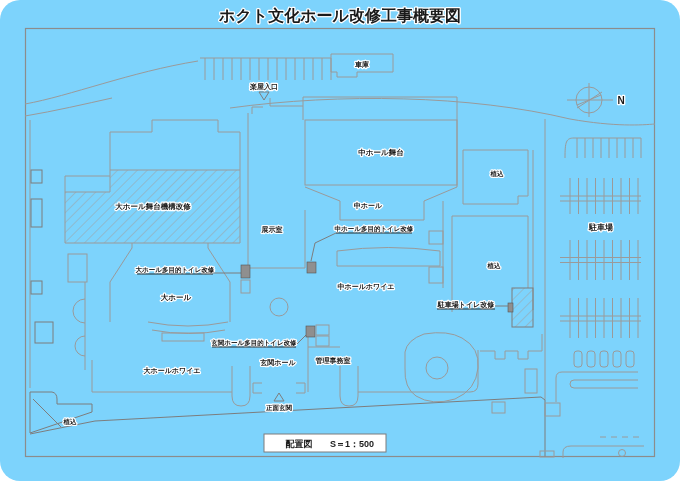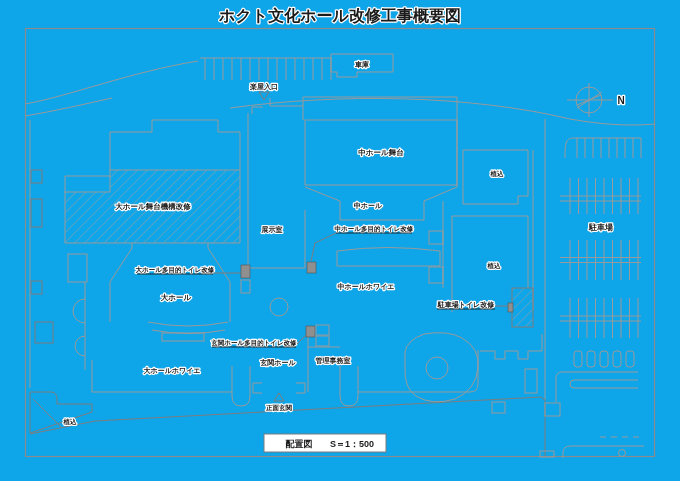--- a/index.html
+++ b/index.html
@@ -1,17 +1,17 @@
 <!DOCTYPE html>
 <html><head>
 <meta charset="utf-8">
 <style>
   html,body { margin:0; padding:0; background:#ffffff; }
   body { font-family:"Liberation Sans", sans-serif; }
-  .page { position:relative; width:680px; height:481px; background:#0ea5e9; overflow:hidden; }
+  .page { position:relative; width:680px; height:481px; background:#7dd3fc; overflow:hidden;border-radius:20px; }
   svg { display:block; }
   .t { font-family:"Liberation Sans", sans-serif; font-weight:bold; fill:#1a1a1a;
        text-anchor:middle; paint-order:stroke; stroke:#ffffff; stroke-width:2.5px; stroke-linejoin:round; }
   .ln   { fill:none; stroke:#9a9a9a; stroke-width:1; }
   .lnd  { fill:none; stroke:#7d7d7d; stroke-width:1; }
   .ul   { stroke:#1a1a1a; stroke-width:0.9; }
   .mark { fill:#8f8f8f; stroke:#555; stroke-width:0.6; }
 </style>
 </head>
 <body>

